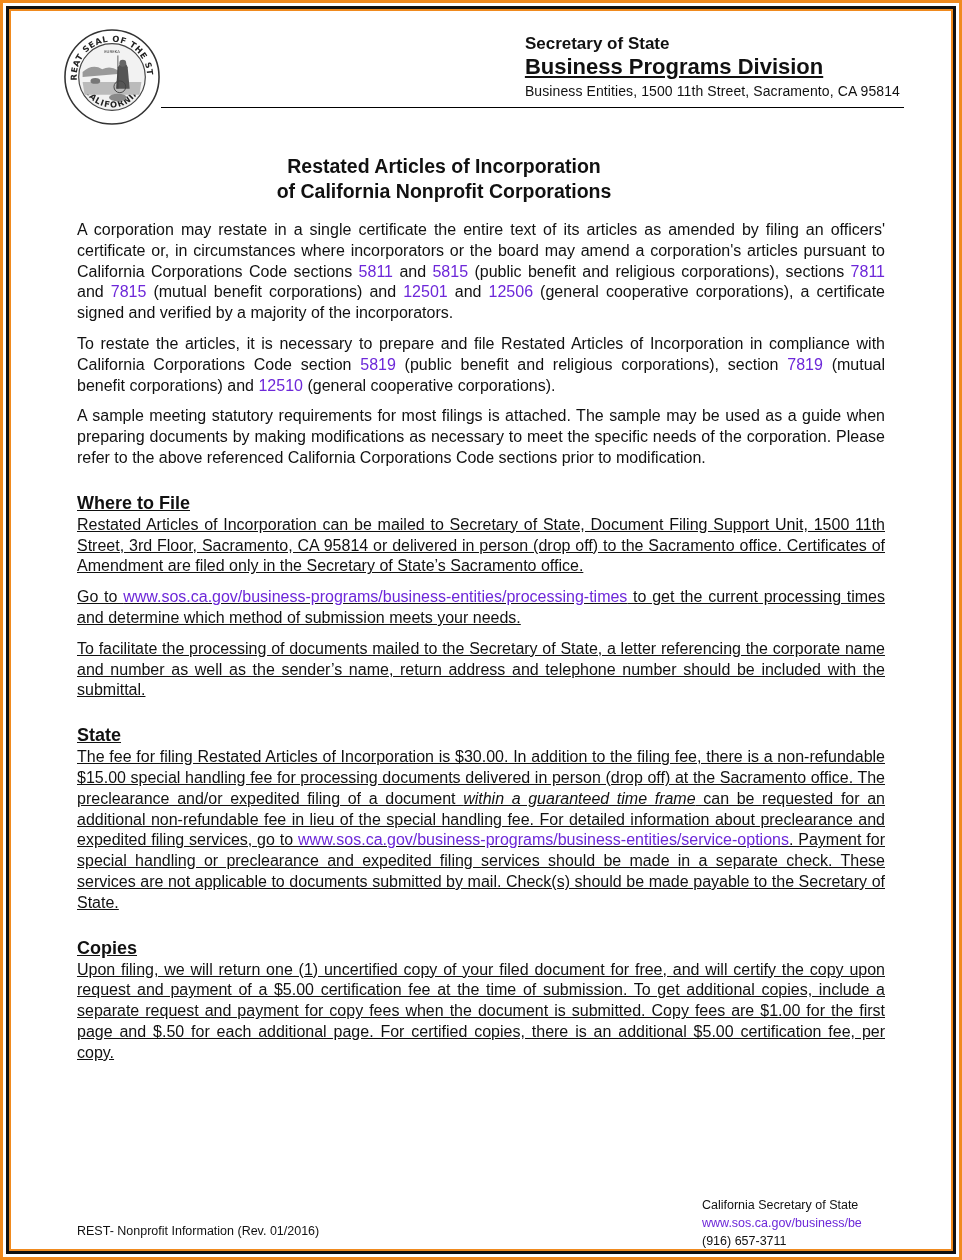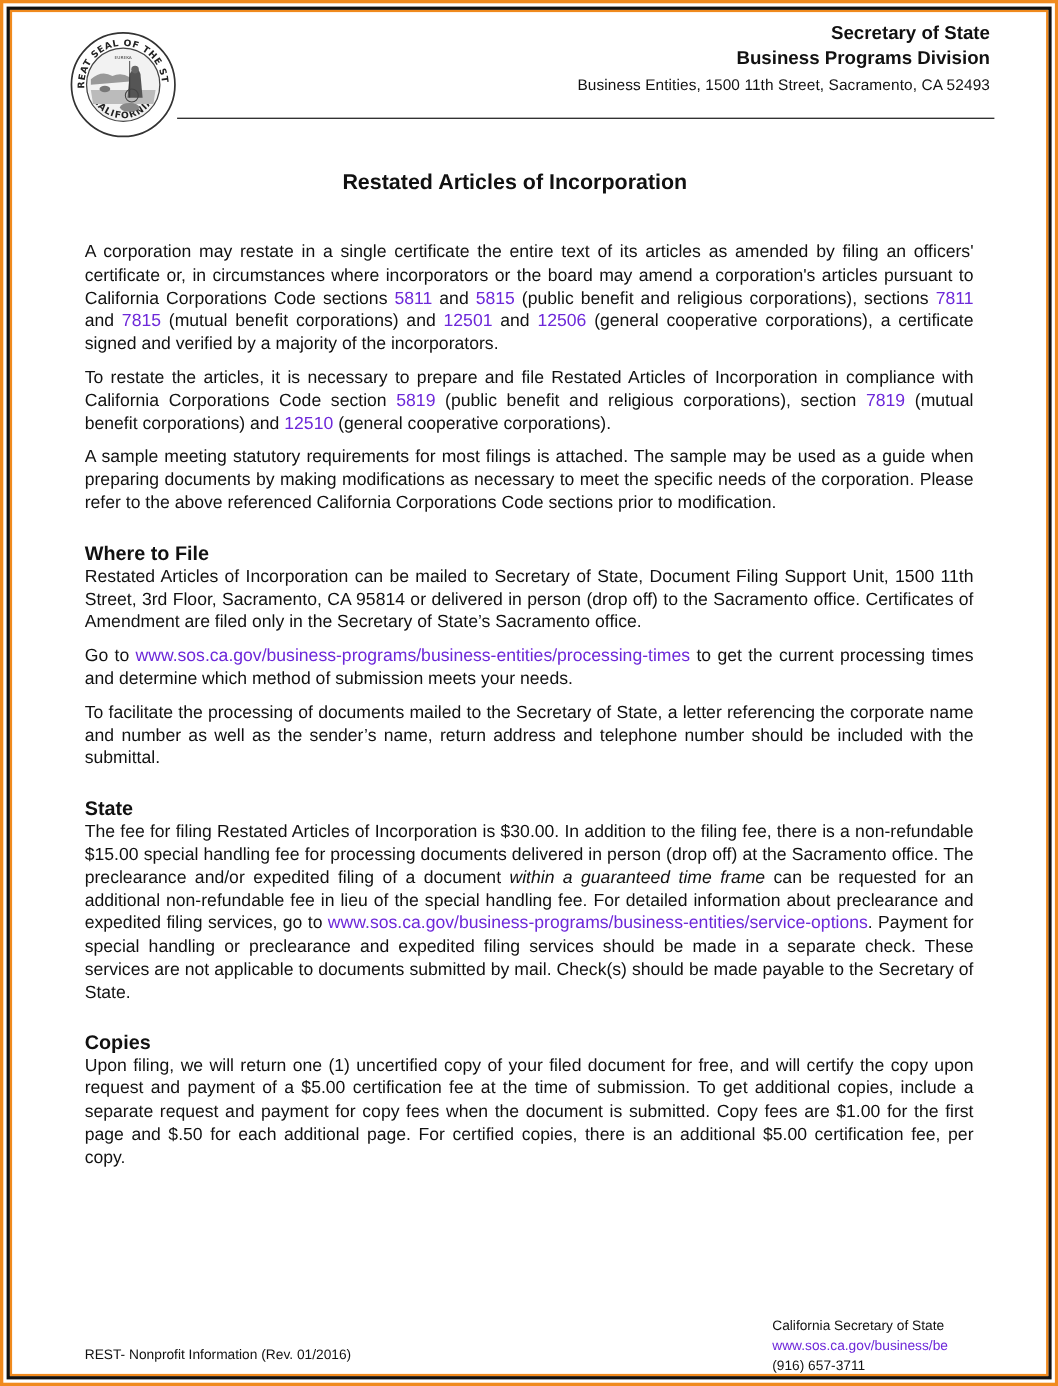--- a/index.html
+++ b/index.html
@@ -4,33 +4,33 @@
 <style>
   html, body { margin: 0; padding: 0; background: #ffffff; }
   body { width: 962px; height: 1260px; position: relative; overflow: hidden;
          font-family: "Liberation Sans", sans-serif; color: #111; }
   .frame { position: absolute; left: 0; top: 0; width: 962px; height: 1260px; box-sizing: border-box;
            border: 3px solid #f08a1e; }
   .frame-inner { position: absolute; left: 3px; top: 3px; right: 3px; bottom: 3px; border: 3px solid #111; }
   .frame-inner2 { position: absolute; left: 6px; top: 6px; right: 6px; bottom: 6px; border: 2px solid #f08a1e; }
 
   .seal { position: absolute; left: 63px; top: 28px; width: 98px; height: 98px; }
-  .hdr { position: absolute; right: 62px; top: 18px; text-align: right; }
+  .hdr { position: absolute; right: 62px; top: 32px; }
   .hdr .l1 { font-weight: bold; font-size: 17px; line-height: 23px; }
-  .hdr .l2 { font-weight: bold; font-size: 17px; line-height: 23px; }
+  .hdr .l2 { font-weight: bold; font-size: 22px; line-height: 23px; text-decoration: underline; }
   .hdr .l3 { font-size: 14px; line-height: 24px; margin-top: 1px; letter-spacing: 0.1px; }
   .hdr-rule { position: absolute; left: 161px; top: 107px; width: 743px; height: 0; border-top: 1px solid #000; }
 
   .title { position: absolute; left: 0; width: 888px; top: 154px; text-align: center;
-           font-weight: bold; font-size: 19.5px; line-height: 25px; margin-left: 24px; }
+           font-weight: bold; font-size: 19.5px; line-height: 25px; }
 
   .content { position: absolute; left: 77px; top: 220px; width: 808px; }
   .content p { margin: 0 0 10px 0; font-size: 16px; line-height: 20.8px; text-align: justify; }
   .content h2 { margin: 0; font-size: 18px; font-weight: bold; line-height: 24px; }
-  .content .sec { margin-top: 22px; }
+  .content .sec { margin-top: 22px; text-decoration: underline; }
   a, .link { color: #6d28d9; text-decoration: none; }
   .it { font-style: italic; }
 
   .foot-left { position: absolute; left: 77px; top: 1197px; font-size: 12.5px; line-height: 17px; margin-top: 26px; }
   .foot-right { position: absolute; left: 702px; top: 1196px; font-size: 12.5px; line-height: 18px; }
 </style>
 </head>
 <body>
 
 <div class="frame">
@@ -58,26 +58,27 @@
   <path d="M56 40 Q62 30 66 40 L68 62 L54 62 Z" fill="#555"></path>
   <circle cx="61" cy="36" r="3.5" fill="#666"></circle>
   <line x1="56" y1="28" x2="56" y2="62" stroke="#333" stroke-width="0.8"></line>
   <ellipse cx="56" cy="71" rx="9" ry="4" fill="#888"></ellipse>
   <circle cx="58" cy="60" r="6" fill="none" stroke="#444" stroke-width="1"></circle>
 </svg>
 
 <div class="hdr">
   <div class="l1">Secretary of State</div>
   <div class="l2">Business Programs Division</div>
-  <div class="l3">Business Entities, 1500 11th Street, Sacramento, CA 52493</div>
+  <div class="l3">Business Entities, 1500 11th Street, Sacramento, CA 95814</div>
 </div>
 <div class="hdr-rule"></div>
 
 <div class="title">
   <div>Restated Articles of Incorporation</div>
+  <div>of California Nonprofit Corporations</div>
 </div>
 
 <div class="content">
   <p><span>A corporation may restate in a single certificate the entire text of its articles as amended by filing an officers' certificate or, in circumstances where incorporators or the board may amend a corporation's articles pursuant to California Corporations Code sections </span><a class="link">5811</a><span> and </span><a class="link">5815</a><span> (public benefit and religious corporations), sections </span><a class="link">7811</a><span> and </span><a class="link">7815</a><span> (mutual benefit corporations) and </span><a class="link">12501</a><span> and </span><a class="link">12506</a><span> (general cooperative corporations), a certificate signed and verified by a majority of the incorporators.</span></p>
 
   <p><span>To restate the articles, it is necessary to prepare and file Restated Articles of Incorporation in compliance with California Corporations Code section </span><a class="link">5819</a><span> (public benefit and religious corporations), section </span><a class="link">7819</a><span> (mutual benefit corporations) and </span><a class="link">12510</a><span> (general cooperative corporations).</span></p>
 
   <p>A sample meeting statutory requirements for most filings is attached. The sample may be used as a guide when preparing documents by making modifications as necessary to meet the specific needs of the corporation.  Please refer to the above referenced California Corporations Code sections prior to modification.</p>
 
   <div class="sec">

